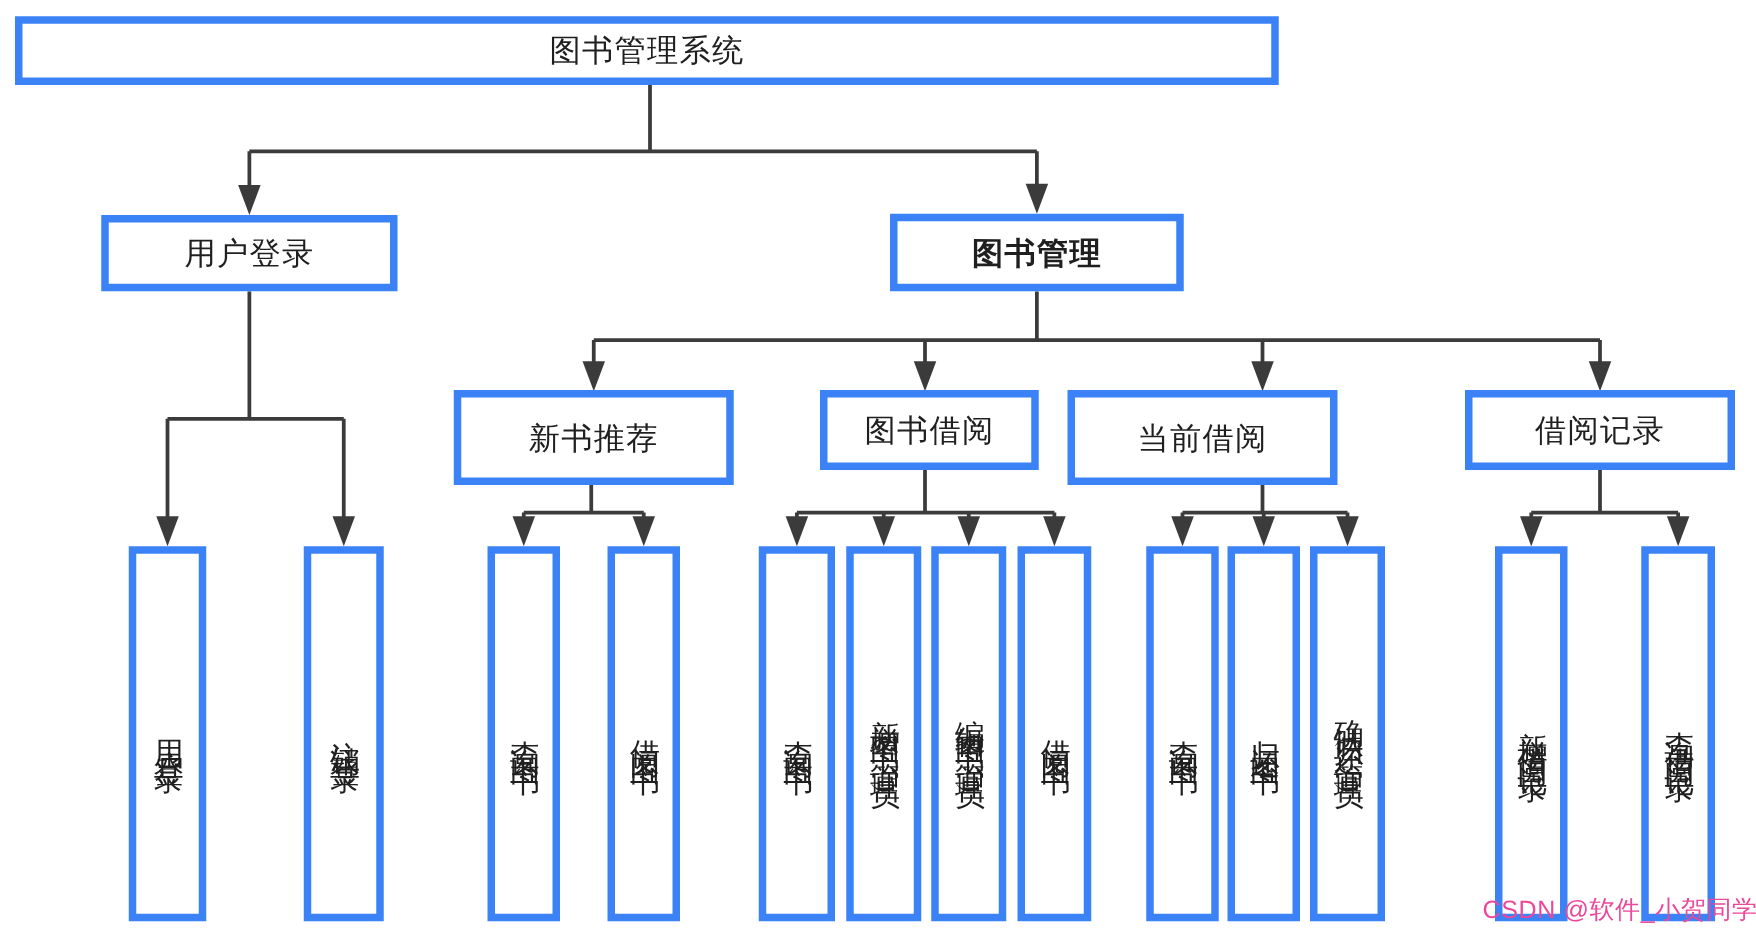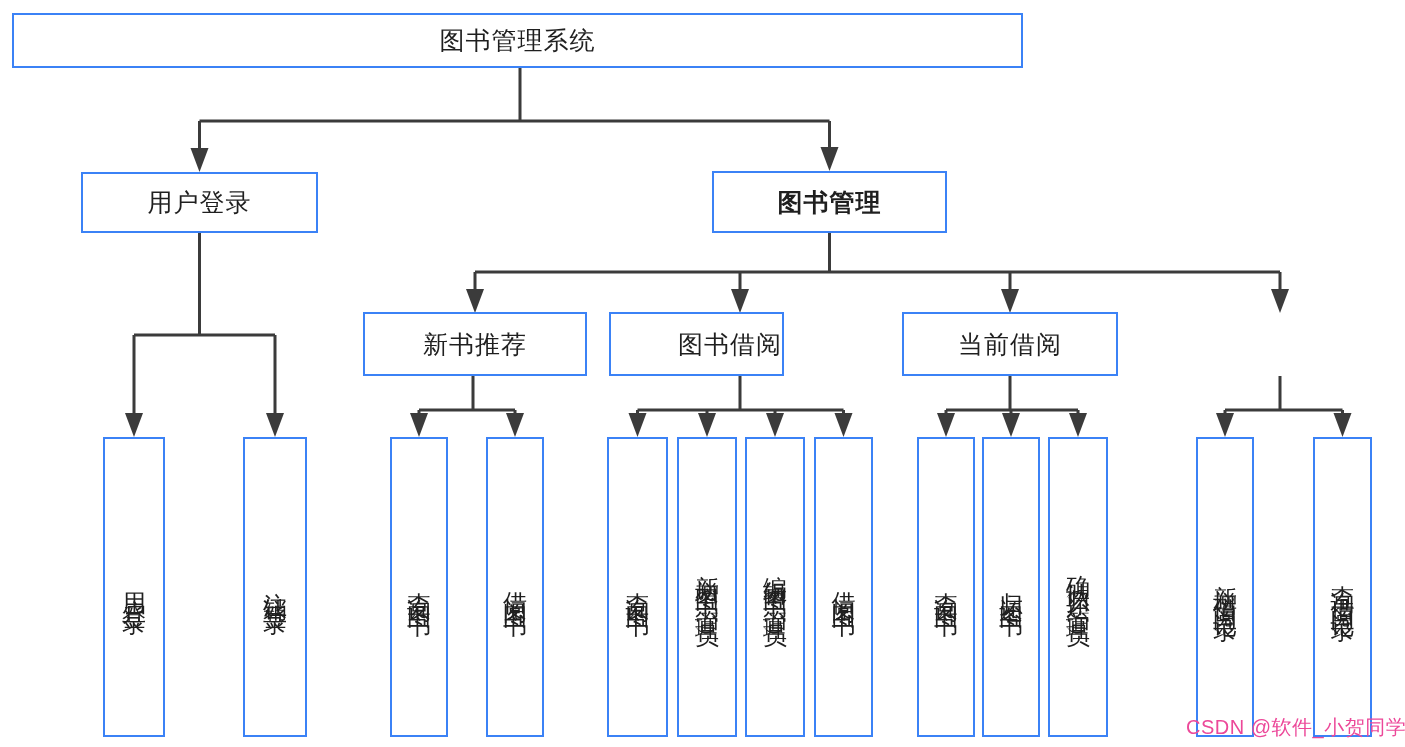--- a/index.html
+++ b/index.html
@@ -13,21 +13,21 @@
   }
   #wires {
     position: absolute;
     left: 0; top: 0;
     width: 1405px; height: 747px;
     z-index: 1;
   }
   .node {
     position: absolute;
     box-sizing: border-box;
-    border: 2px solid #3b82f6;
+    border: 6px solid #3b82f6;
     background: #ffffff;
     display: flex;
     align-items: center;
     justify-content: center;
     color: #1f1f1f;
     z-index: 2;
     font-size: 25px;
     letter-spacing: 1px;
     white-space: nowrap;
   }
@@ -98,28 +98,31 @@
     <span>图书管理系统</span>
   </div>
 
   <div class="node" style="left:81px; top:172px; width:237px; height:61px;">
     <span>用户登录</span>
   </div>
   <div class="node" style="left:712px; top:171px; width:235px; height:62px;font-weight:bold;">
     <span>图书管理</span>
   </div>
 
-  <div class="node" style="left:363px; top:312px; width:224px; height:64px;">
+  <div class="node" style="left:363px; top:312px; width:224px; height:76px;">
     <span>新书推荐</span>
   </div>
-  <div class="node" style="left:609px; top:312px; width:175px; height:64px;justify-content:flex-end;">
+  <div class="node" style="left:656px; top:312px; width:175px; height:64px;">
     <span>图书借阅</span>
   </div>
-  <div class="node" style="left:902px; top:312px; width:216px; height:64px;">
+  <div class="node" style="left:854px; top:312px; width:216px; height:76px;">
     <span>当前借阅</span>
+  </div>
+  <div class="node" style="left:1172px; top:312px; width:216px; height:64px;">
+    <span>借阅记录</span>
   </div>
 
   <div class="node leaf" style="left:103px; top:437px; width:62px; height:300px;">
     <span class="vtext">用户登录</span>
   </div>
   <div class="node leaf" style="left:243px; top:437px; width:64px; height:300px;">
     <span class="vtext">注销登录</span>
   </div>
 
   <div class="node leaf" style="left:390px; top:437px; width:58px; height:300px;">

